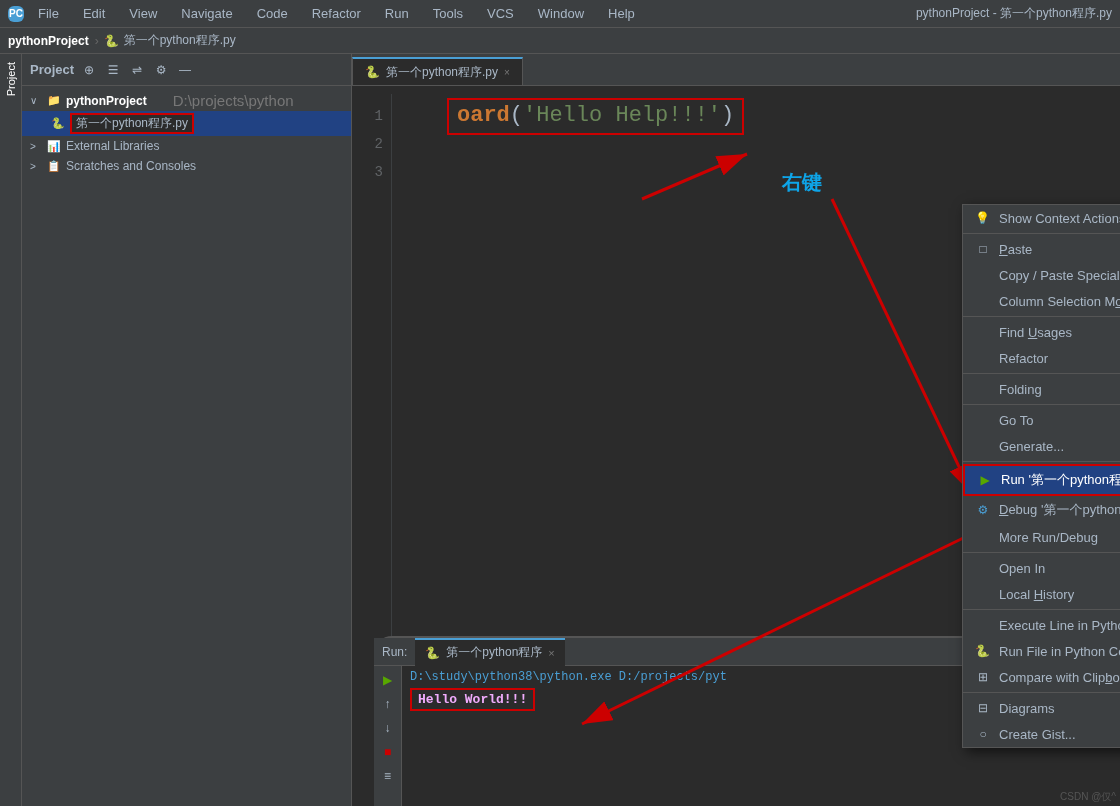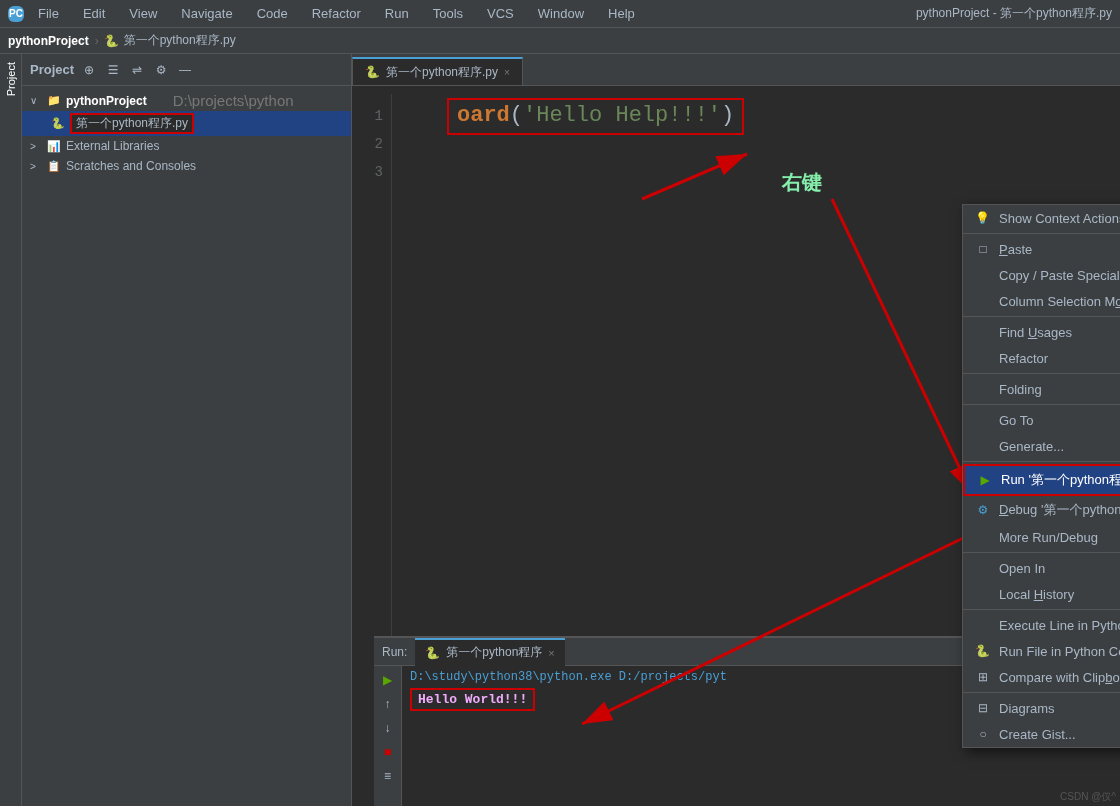--- a/index.html
+++ b/index.html
@@ -221,20 +221,21 @@
     .bottom-panel {
       position: absolute;
       bottom: 0;
       left: 22px;
       right: 0;
       height: 170px;
       background: #2b2b2b;
       border-top: 2px solid #555;
       display: flex;
       flex-direction: column;
+      border-radius: 18px;
     }
     .bottom-tabs {
       height: 28px;
       background: #3c3f41;
       display: flex;
       align-items: center;
       padding: 0 8px;
       gap: 0;
       border-bottom: 1px solid #555;
     }
@@ -406,21 +407,21 @@
       <div class="code-content">
 
         <div class="code-highlight-box">
           <span class="code-highlight-text">
             <span class="kw-print-big">oard</span><span style="color:#a9b7c6;font-size:22px;">(</span><span class="kw-string-big">'Hello Help!!!'</span><span style="color:#a9b7c6;font-size:22px;">)</span>
           </span>
         </div>
       </div>
     </div>
 
-    <div style="position:absolute;top:115px;left:430px;color:#86efac;font-size:20px;font-weight:bold;pointer-events:none;z-index:40;">右键</div>
+    <div style="position:absolute;top:115px;left:430px;color:#0ea5e9;font-size:20px;font-weight:bold;pointer-events:none;z-index:40;">右键</div>
 
     <svg class="overlay-svg" style="z-index:40;">
 
       <defs>
         <marker id="arrowhead" markerWidth="10" markerHeight="7" refX="10" refY="3.5" orient="auto">
           <polygon points="0 0, 10 3.5, 0 7" fill="#cc0000"></polygon>
         </marker>
       </defs>
 
       <line x1="290" y1="145" x2="395" y2="100" stroke="#cc0000" stroke-width="3" marker-end="url(#arrowhead)"></line>

